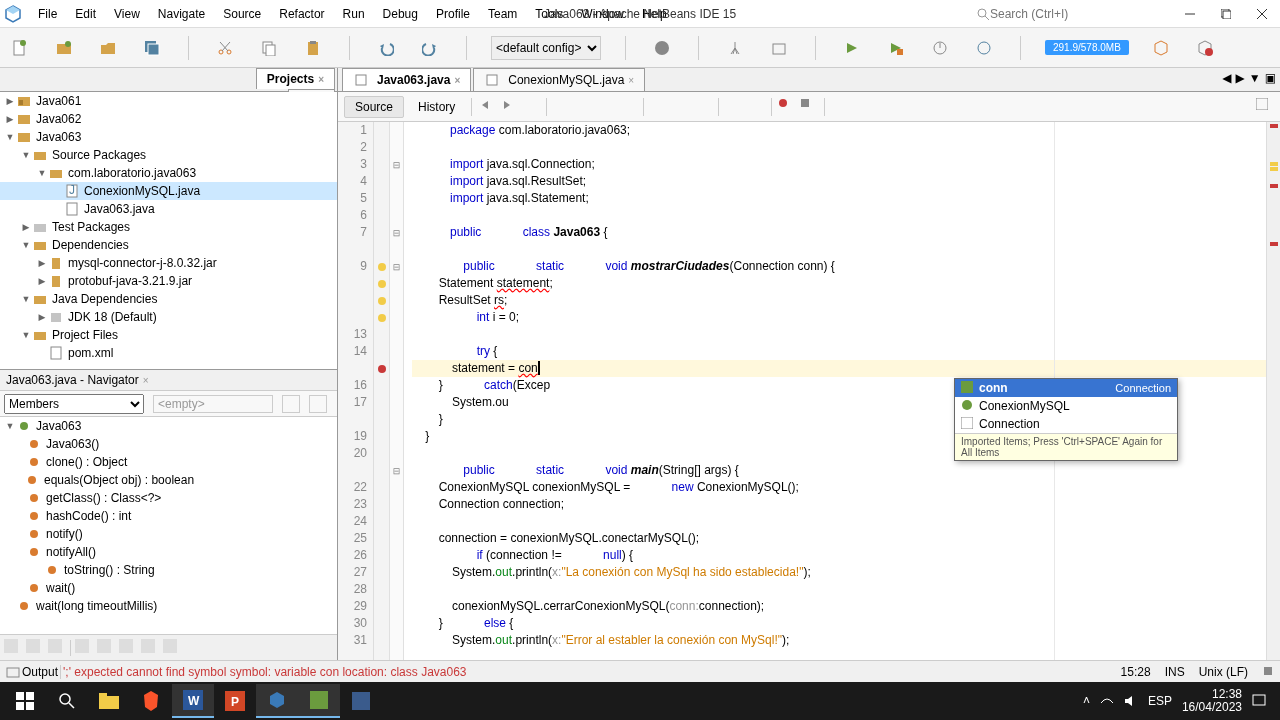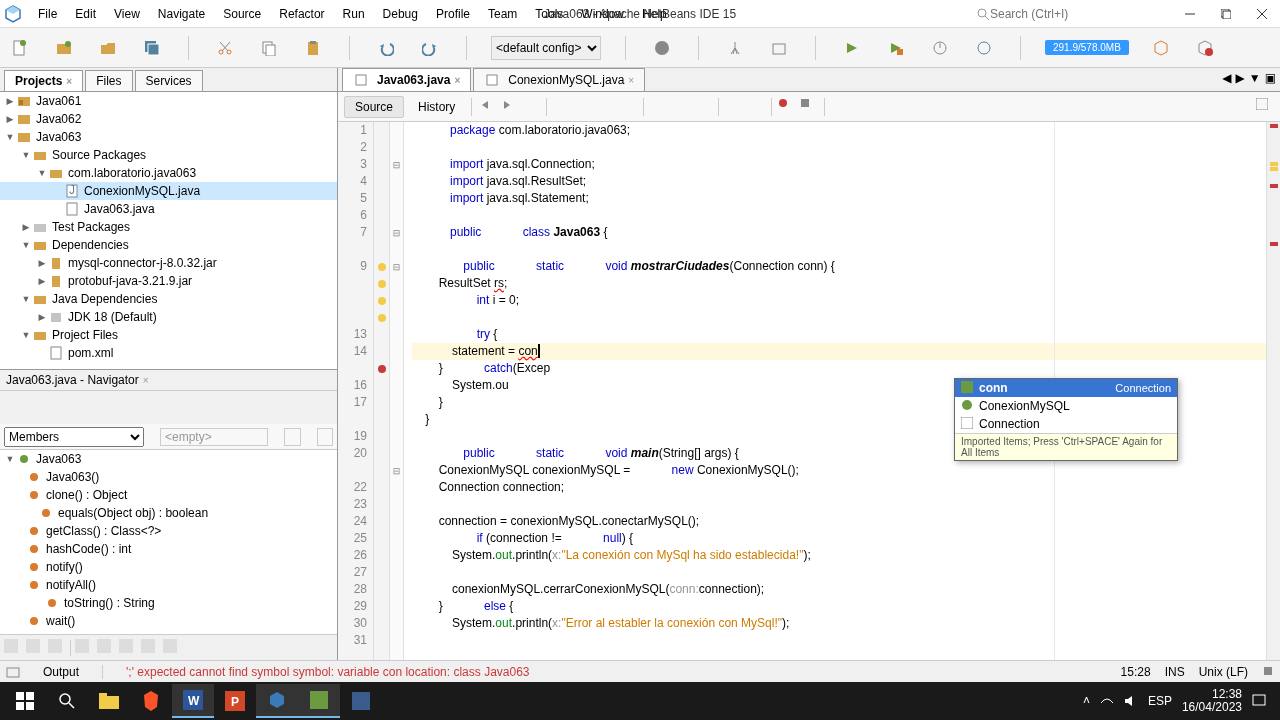--- a/index.html
+++ b/index.html
@@ -13,33 +13,33 @@
 .titlebar .search input { border: none; outline: none; width: 160px; color: #999; }
 .titlebar .window-controls { position: absolute; right: 0; display: flex; }
 .titlebar .window-btn { width: 36px; height: 24px; display: flex; align-items: center; justify-content: center; cursor: pointer; }
 .toolbar { height: 40px; background: #f5f5f5; border-bottom: 1px solid #ccc; display: flex; align-items: center; padding: 0 8px; gap: 20px; }
 .toolbar .tb-btn { width: 24px; height: 24px; display: flex; align-items: center; justify-content: center; cursor: pointer; border-radius: 2px; }
 .toolbar .tb-sep { width: 1px; height: 24px; background: #ccc; margin: 0 4px; }
 .toolbar select { height: 24px; width: 110px; border: 1px solid #ccc; }
 .toolbar .memory { background: #3399ff; color: #fff; padding: 2px 8px; font-size: 10px; border-radius: 2px; }
 .main { display: flex; height: 592px; }
 .left-panel { width: 338px; display: flex; flex-direction: column; border-right: 1px solid #999; }
-.tabs-row { height: 24px; display: flex; align-items: flex-end; padding-left: 4px; border-bottom: 1px solid #999; background: #f0f0f0; }
+.tabs-row { height: 24px; display: flex; align-items: flex-end; padding-left: 4px; border-bottom: 1px solid #999; background: #f0f0f0; flex-direction: column; }
 .tab { padding: 3px 10px; border: 1px solid #999; border-bottom: none; background: #f8f8f8; margin-right: 2px; cursor: pointer; display: flex; align-items: center; gap: 4px; }
 .tab.active { background: #fff; font-weight: bold; }
 .tab-close { color: #999; font-size: 10px; }
 .tree-panel { flex: 1; background: #fff; overflow: auto; border-bottom: 1px solid #999; }
 .tree-item { display: flex; align-items: center; padding: 1px 0; cursor: pointer; white-space: nowrap; }
 .tree-item.selected { background: #cce8ff; }
 .tree-icon { width: 16px; height: 16px; margin-right: 4px; display: inline-flex; align-items: center; justify-content: center; }
 .expander { width: 12px; text-align: center; color: #666; font-size: 9px; }
 .navigator-panel { height: 290px; display: flex; flex-direction: column; }
 .nav-header { padding: 3px 6px; background: #f0f0f0; border-bottom: 1px solid #ccc; display: flex; align-items: center; }
 .nav-header .close-x { margin-left: 4px; color: #999; font-size: 10px; }
-.nav-filter { height: 26px; display: flex; align-items: center; padding: 2px 4px; gap: 16px; border-bottom: 1px solid #ccc; background: #f8f8f8; margin-top: 33px; }
+.nav-filter { height: 26px; display: flex; align-items: center; padding: 2px 4px; gap: 9px; border-bottom: 1px solid #ccc; background: #f8f8f8; }
 .nav-filter select { height: 20px; flex: 0 0 auto; }
 .nav-filter .empty-sel { width: 120px; color: #999; border: 1px solid #ccc; padding: 1px 4px; }
 .nav-filter .filter-btn { width: 18px; height: 18px; border: 1px solid #ccc; }
 .nav-tree { flex: 1; background: #fff; overflow: auto; }
 .nav-toolbar { height: 26px; background: #f0f0f0; border-top: 1px solid #ccc; display: flex; align-items: center; padding: 0 4px; gap: 4px; }
 .nav-tb-btn { width: 18px; height: 18px; }
 .editor-panel { flex: 1; display: flex; flex-direction: column; background: #fff; }
 .editor-tabs { height: 24px; display: flex; align-items: flex-end; padding-left: 4px; border-bottom: 1px solid #999; background: #f0f0f0; position: relative; }
 .editor-tabs .right-controls { position: absolute; right: 4px; top: 3px; display: flex; gap: 4px; }
 .editor-toolbar { height: 30px; background: #f8f8f8; border-bottom: 1px solid #ccc; display: flex; align-items: center; padding: 0 6px; gap: 4px; }
@@ -67,21 +67,21 @@
 .right-margin { position: absolute; left: 650px; top: 0; bottom: 0; border-left: 1px solid #e8e8e8; }
 .error-stripe { width: 14px; background: #f0f0f0; border-left: 1px solid #ddd; position: relative; }
 .error-stripe .mark { position: absolute; width: 8px; height: 4px; left: 3px; }
 .autocomplete { position: absolute; left: 550px; top: 256px; width: 224px; background: #fff; border: 1px solid #666; box-shadow: 2px 2px 6px rgba(0,0,0,0.3); z-index: 100; }
 .autocomplete .ac-item { padding: 2px 6px; display: flex; align-items: center; }
 .autocomplete .ac-item.selected { background: #3874d1; color: #fff; }
 .autocomplete .ac-item .ac-icon { width: 14px; height: 14px; margin-right: 4px; }
 .autocomplete .ac-item .ac-type { margin-left: auto; font-size: 11px; }
 .autocomplete .ac-footer { background: #ffffe1; border-top: 1px solid #ccc; padding: 2px 6px; font-size: 10px; color: #555; }
 .statusbar { height: 22px; background: #f0f0f0; border-top: 1px solid #ccc; display: flex; align-items: center; padding: 0 6px; font-size: 11px; }
-.statusbar .sb-left { display: flex; align-items: center; gap: 23px; text-align: center; }
+.statusbar .sb-left { display: flex; align-items: center; gap: 2px; text-align: center; }
 .statusbar .sb-right { margin-left: auto; display: flex; gap: 14px; }
 .taskbar { height: 38px; background: #1a1a1a; display: flex; align-items: center; padding: 0 4px; position: absolute; bottom: 0; left: 0; right: 0; }
 .taskbar .task-btn { width: 42px; height: 34px; display: flex; align-items: center; justify-content: center; cursor: pointer; }
 .taskbar .task-btn.active { border-bottom: 2px solid #76b9ed; background: #333; }
 .taskbar .tray { margin-left: auto; display: flex; align-items: center; gap: 10px; color: #fff; font-size: 11px; padding-right: 10px; }
 .taskbar .clock { text-align: right; line-height: 13px; }
 svg { display: block; }
 .pkg-icon { fill: #d4a34a; }
 .orange-dot { width: 8px; height: 8px; background: #d97b2f; border-radius: 50%; display: inline-block; }
 .green-dot { width: 8px; height: 8px; background: #6b9b3e; border-radius: 50%; display: inline-block; }
@@ -430,21 +430,21 @@
               <span class="orange-dot"></span>
             </span>
             <span>Java063()</span>
           </div>
         <div class="tree-item" style="padding-left:26px">
             <span class="tree-icon">
               <span class="orange-dot"></span>
             </span>
             <span>clone() : Object</span>
           </div>
-        <div class="tree-item" style="padding-left:38px">
+        <div class="tree-item" style="padding-left:24px">
             <span class="tree-icon">
               <span class="orange-dot"></span>
             </span>
             <span>equals(Object obj) : boolean</span>
           </div>
         <div class="tree-item" style="padding-left:26px">
             <span class="tree-icon">
               <span class="orange-dot"></span>
             </span>
             <span>getClass() : Class&lt;?&gt;</span>
@@ -732,20 +732,21 @@
         <div class="right-margin"></div>
         <div class="code-line"><span class="kw">package</span><span> com.laboratorio.java063;</span></div>
         <div class="code-line"></div>
         <div class="code-line"><span class="kw">import</span><span> java.sql.Connection;</span></div>
         <div class="code-line"><span class="kw">import</span><span> java.sql.ResultSet;</span></div>
         <div class="code-line"><span class="kw">import</span><span> java.sql.Statement;</span></div>
         <div class="code-line"></div>
         <div class="code-line"><span class="kw">public</span> <span class="kw">class</span> <b>Java063</b><span> {</span></div>
         <div class="code-line"></div>
         <div class="code-line">    <span class="kw">public</span> <span class="kw">static</span> <span class="kw">void</span> <span class="method">mostrarCiudades</span><span>(Connection conn) {</span></div>
+        <div class="code-line"><span>        Statement </span><span class="err">statement</span><span>;</span></div>
         <div class="code-line"><span>        ResultSet </span><span class="err">rs</span><span>;</span></div>
         <div class="code-line"><span>        </span><span class="kw">int</span><span> i = 0;</span></div>
         <div class="code-line"></div>
         <div class="code-line"><span>        </span><span class="kw">try</span><span> {</span></div>
         <div class="code-line current"><span>            statement = </span><span class="err">con</span><span class="cursor"></span></div>
         <div class="code-line"><span>        } </span><span class="kw">catch</span><span>(Excep</span></div>
         <div class="code-line"><span>            System.</span><span>ou</span></div>
         <div class="code-line"><span>        }</span></div>
         <div class="code-line"><span>    }</span></div>
         <div class="code-line"></div>

